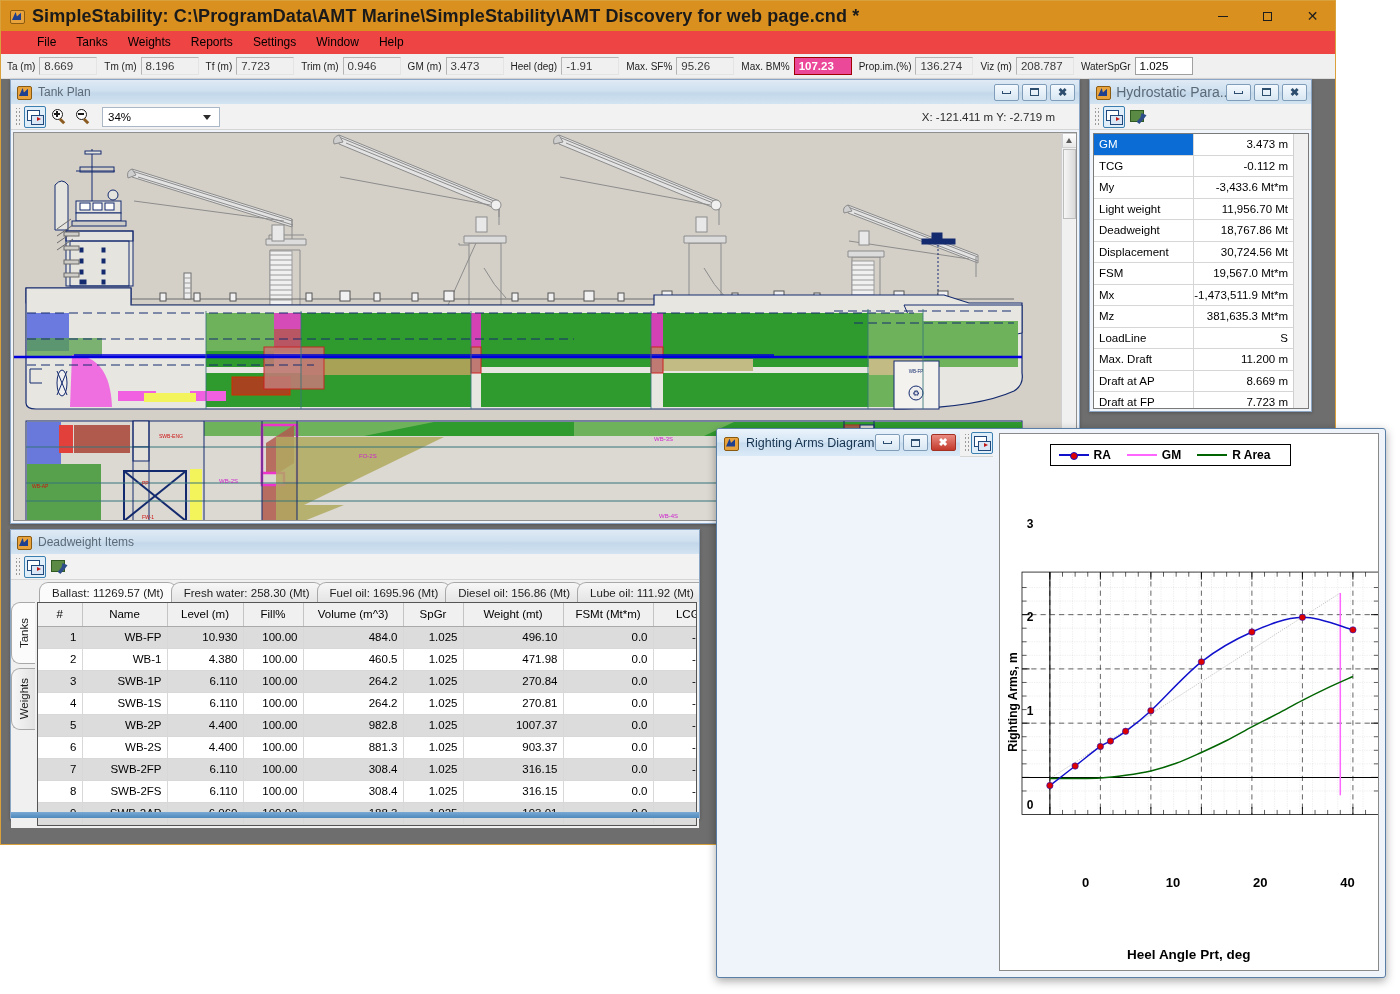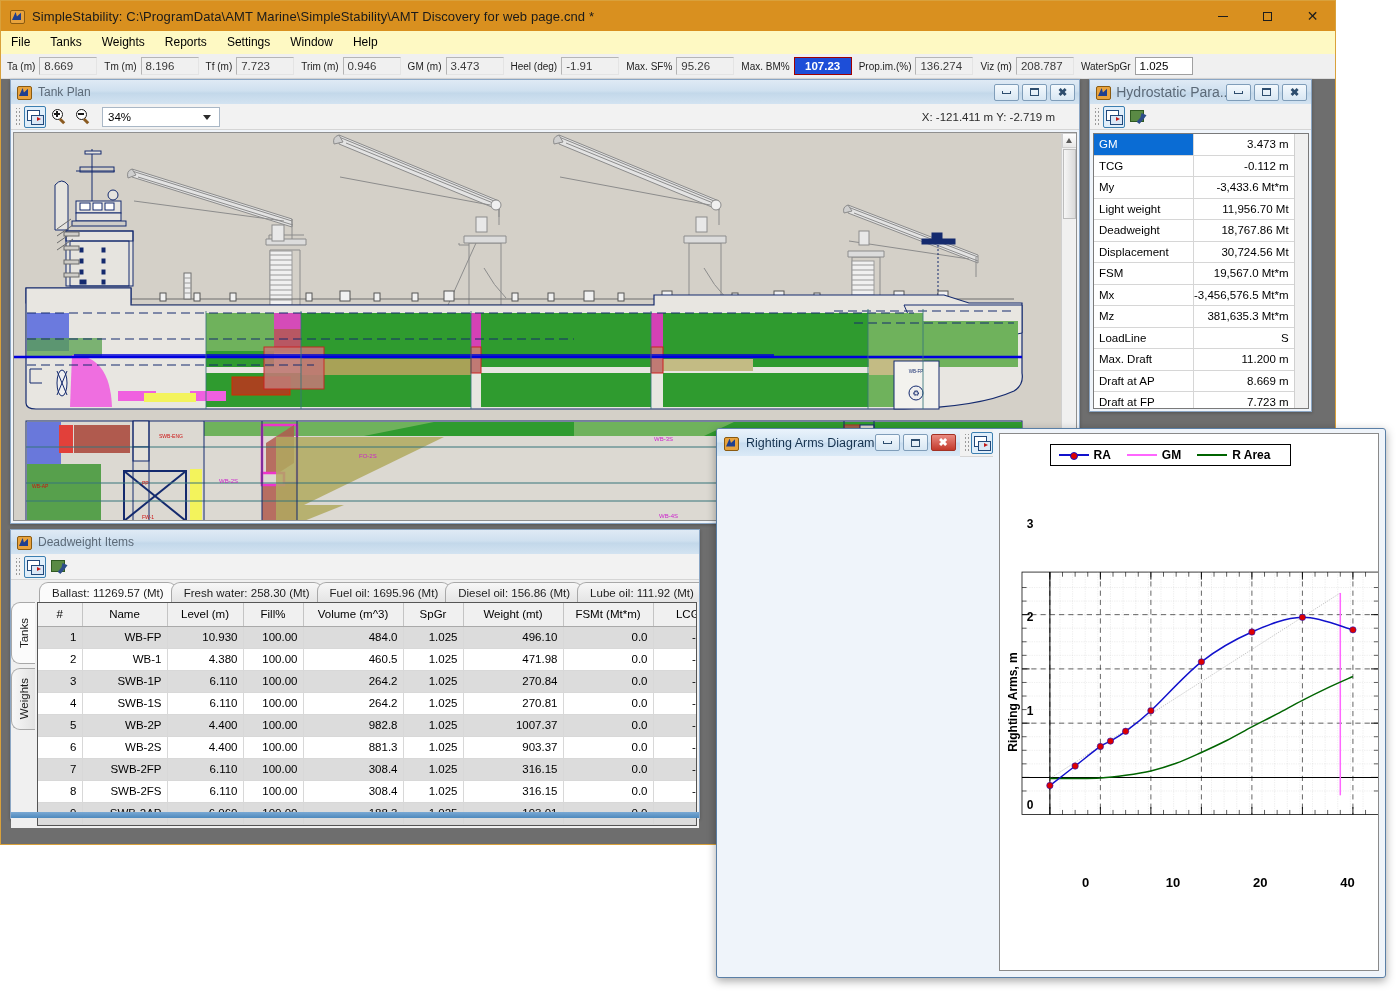--- a/index.html
+++ b/index.html
@@ -31,53 +31,53 @@
   .ssicon::before{
     content:""; position:absolute; left:1px; top:2px; width:13px; height:12px;
     background:#e8a33d; border:1px solid #8a5a10; border-radius:2px;
   }
   .ssicon::after{
     content:""; position:absolute; left:3px; top:4px; width:9px; height:8px;
     background:#1f3f8f;
     clip-path: polygon(0 100%, 40% 0, 55% 55%, 100% 10%, 100% 100%);
   }
   #titlebar .title {
-    font-size:13px; white-space:nowrap; overflow:hidden; letter-spacing:0.1px;
+    font-size:18px; white-space:nowrap; overflow:hidden; letter-spacing:0.1px;font-weight:bold;
   }
   #titlebar .wctrls { margin-left:auto; display:flex; }
   #titlebar .wbtn {
     width:45px; height:29px; display:flex; align-items:center; justify-content:center;
     font-size:12px; color:#1d1d1d;
   }
   .glyph-min { width:10px; height:1px; background:#1d1d1d; display:block; }
   .glyph-max { width:9px; height:9px; border:1.4px solid #1d1d1d; display:block; }
   .glyph-close { font-size:14px; line-height:1; font-family:"Liberation Sans",sans-serif; }
 
   
   #menubar {
-    height:23px; background:#fef9c3; display:flex; align-items:center;
-    padding-left:0; flex:0 0 auto;
+    height:23px; background:#ef4444; display:flex; align-items:center;
+    padding-left:26px; flex:0 0 auto;
   }
   #menubar .mi {
     font-size:12px; color:#000; padding:3px 10px 4px; white-space:nowrap;
   }
 
   
   #fieldbar {
     height:25px; background:#f0f0f0; display:flex; align-items:center;
     padding-left:6px; flex:0 0 auto; border-bottom:1px solid #dcdcdc;
   }
   .fgroup { display:flex; align-items:center; margin-right:7px; }
   .flabel { font-size:10px; color:#1d1d1d; margin-right:4px; white-space:nowrap; }
   .fval {
     font-size:11.5px; color:#3a3a3a; background:#f0f0f0;
     border:1px solid #b5b5b5; border-right-color:#e4e4e4; border-bottom-color:#e4e4e4;
     height:18px; line-height:16px; padding:0 4px; min-width:58px; white-space:nowrap;
   }
-  .fval.alarm { background:#1d4ed8; color:#ffffff; font-weight:bold; border-color:#a00000; text-align:center;}
+  .fval.alarm { background:#ec4899; color:#ffffff; font-weight:bold; border-color:#a00000; text-align:left;}
   .fval.editable { background:#ffffff; border:1px solid #a0a0a0; color:#000; }
 
   
   #mdi { position:relative; flex:1 1 auto; background:#6e6e6e; }
 
   
   .child {
     position:absolute; background:#eff4fa;
     border:1px solid #8ba6c4;
     display:flex; flex-direction:column;
@@ -831,21 +831,21 @@
             <div class="hrow">
               <div class="k">Displacement</div>
               <div class="v">30,724.56 Mt</div>
             </div>
             <div class="hrow">
               <div class="k">FSM</div>
               <div class="v">19,567.0 Mt*m</div>
             </div>
             <div class="hrow">
               <div class="k">Mx</div>
-              <div class="v">-3,456,576.5 Mt*m</div>
+              <div class="v">-1,473,511.9 Mt*m</div>
             </div>
             <div class="hrow">
               <div class="k">Mz</div>
               <div class="v">381,635.3 Mt*m</div>
             </div>
             <div class="hrow">
               <div class="k">LoadLine</div>
               <div class="v">S</div>
             </div>
             <div class="hrow">
@@ -1076,20 +1076,21 @@
         <div class="lg-item">
           <span class="lg-line gm"></span>
           <span class="lg-label">GM</span>
         </div>
         <div class="lg-item">
           <span class="lg-line ra"></span>
           <span class="lg-label">R Area</span>
         </div>
       </div>
     <span class="axis-ylabel">Righting Arms, m</span>
+    <span class="axis-xlabel">Heel Angle Prt, deg</span>
     <svg id="plotsvg" style="position:absolute;left:0;top:0;width:100%;height:100%" viewBox="0 0 654 481">
         <rect x="38" y="16" width="616" height="419" fill="none" stroke="#111" stroke-width="1.4"></rect>
         <line x1="103.63636363636364" y1="16" x2="103.63636363636364" y2="435" stroke="#bbb" stroke-width="0.7" stroke-dasharray="1,2"></line>
         <line x1="125.45454545454545" y1="16" x2="125.45454545454545" y2="435" stroke="#bbb" stroke-width="0.7" stroke-dasharray="1,2"></line>
         <line x1="147.27272727272728" y1="16" x2="147.27272727272728" y2="435" stroke="#bbb" stroke-width="0.7" stroke-dasharray="1,2"></line>
         <line x1="169.0909090909091" y1="16" x2="169.0909090909091" y2="435" stroke="#bbb" stroke-width="0.7" stroke-dasharray="1,2"></line>
         <line x1="190.9090909090909" y1="16" x2="190.9090909090909" y2="435" stroke="#bbb" stroke-width="0.7" stroke-dasharray="1,2"></line>
         <line x1="212.72727272727272" y1="16" x2="212.72727272727272" y2="435" stroke="#bbb" stroke-width="0.7" stroke-dasharray="1,2"></line>
         <line x1="234.54545454545456" y1="16" x2="234.54545454545456" y2="435" stroke="#bbb" stroke-width="0.7" stroke-dasharray="1,2"></line>
         <line x1="256.3636363636364" y1="16" x2="256.3636363636364" y2="435" stroke="#bbb" stroke-width="0.7" stroke-dasharray="1,2"></line>

